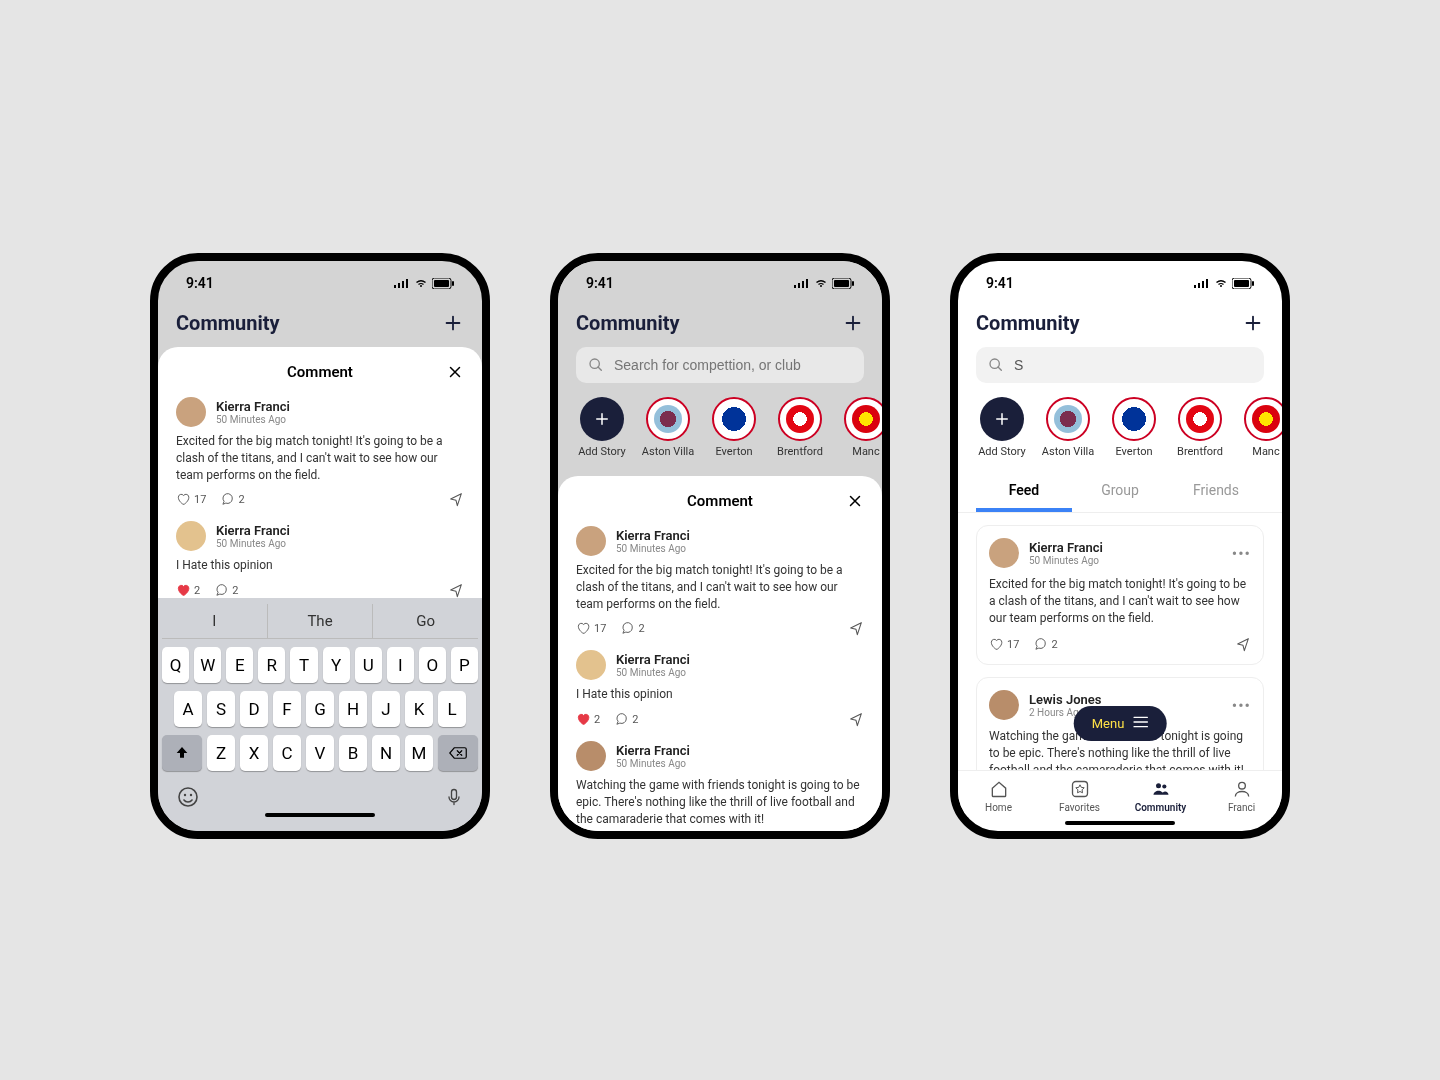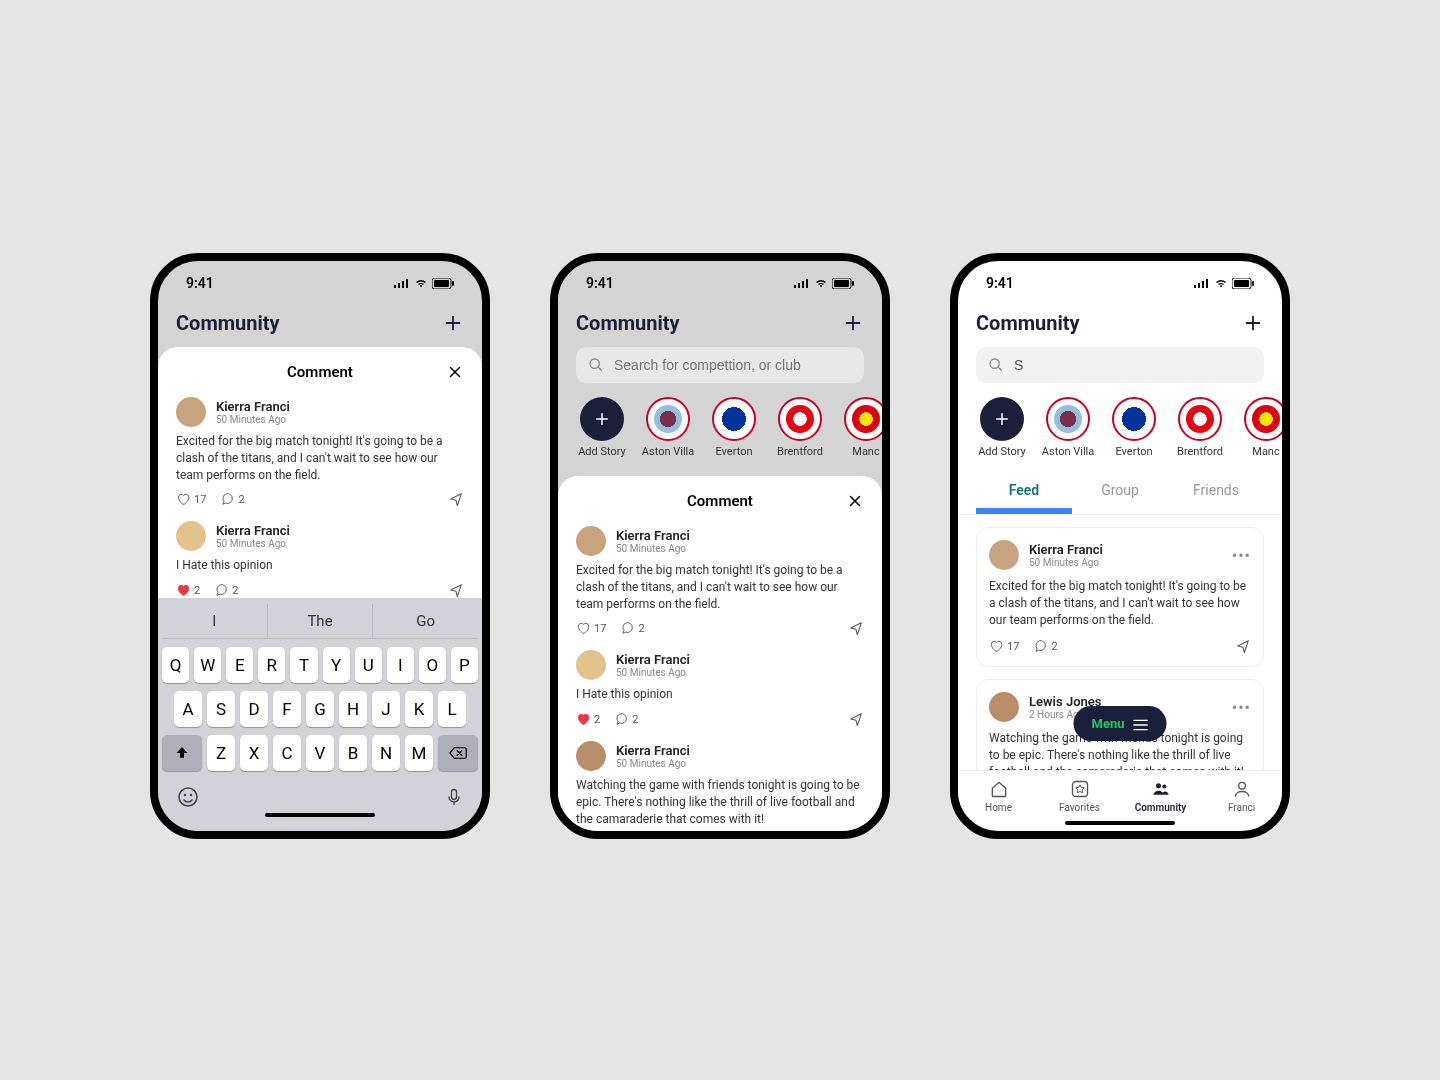--- a/index.html
+++ b/index.html
@@ -256,23 +256,23 @@
   }
   .tab {
     flex: 1;
     text-align: center;
     padding: 10px 0;
     font-size: 14px;
     color: #999;
     cursor: pointer;
   }
   .tab.active {
-    color: #0f766e;
+    color: #000000;
     font-weight: 600;
-    border-bottom: 6px solid #3b82f6;
+    border-bottom: 4px solid #3b82f6;
   }
   .feed {
     padding: 12px 18px;
     overflow: hidden;
     flex: 1;
   }
   .post-card {
     border: 1px solid #eee;
     border-radius: 12px;
     padding: 12px;
@@ -293,29 +293,28 @@
     background: linear-gradient(135deg, #6b8e4e, #3d5a2e);
   }
   .post-img.b { background: linear-gradient(135deg, #8b6d4a, #5a4530); }
 
   .menu-fab {
     position: absolute;
     bottom: 90px;
     left: 50%;
     transform: translateX(-50%);
     background: #1a1f3a;
-    color: #22c55e;
+    color: #fde047;
     border-radius: 22px;
     padding: 10px 18px;
     font-size: 13px;
     display: flex;
-    align-items: flex-end;
+    align-items: flex-start;
     gap: 8px;
     cursor: pointer;
-    font-weight: bold;
   }
 
   .bottom-nav {
     display: flex;
     border-top: 1px solid #eee;
     padding: 8px 0 4px;
     background: #fff;
   }
   .nav-item {
     flex: 1;

